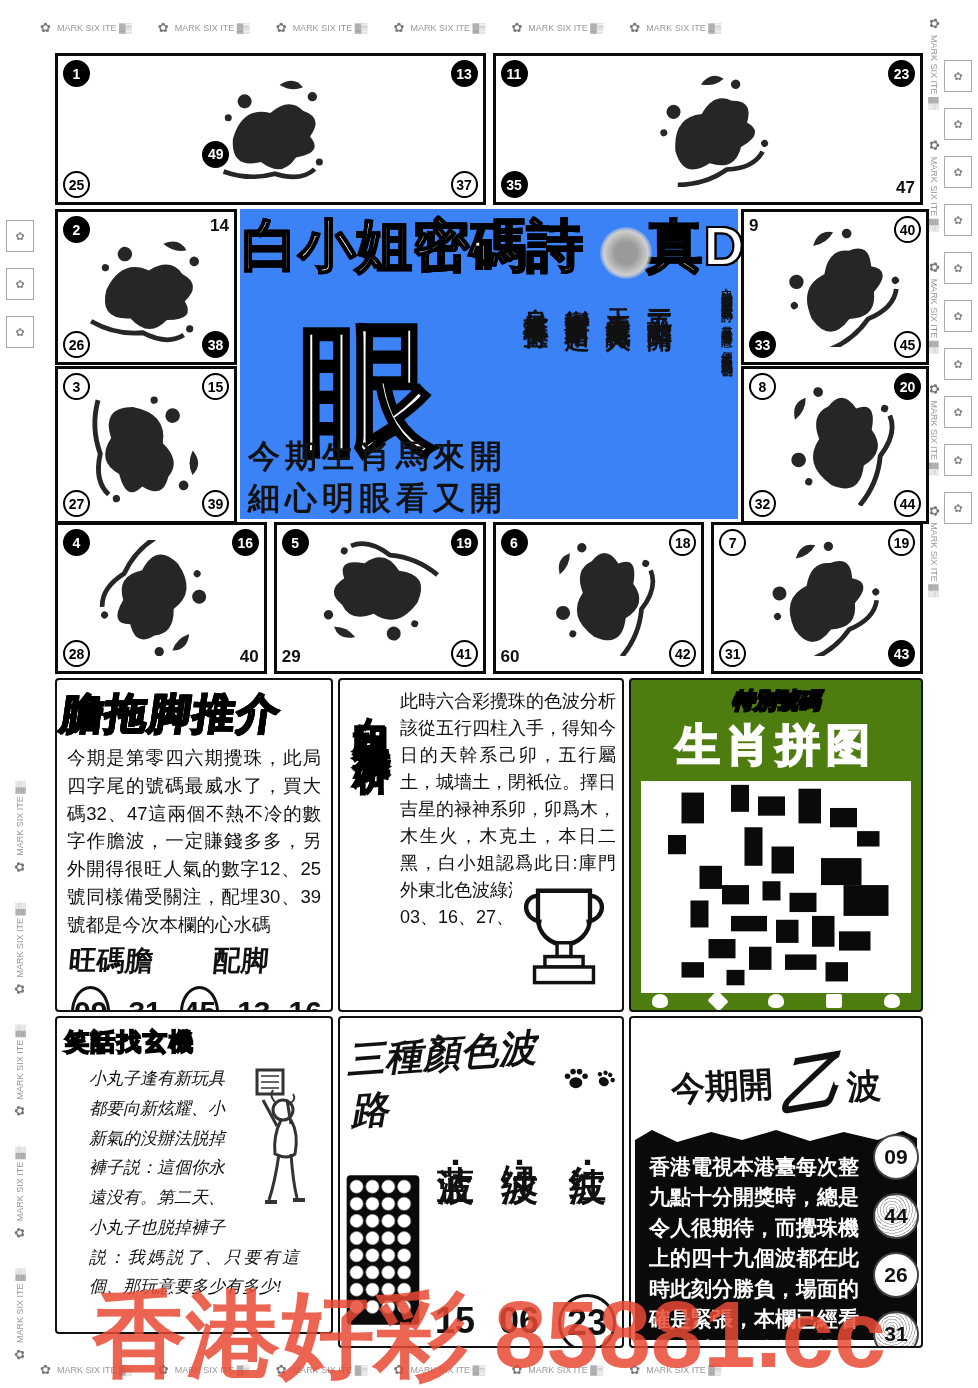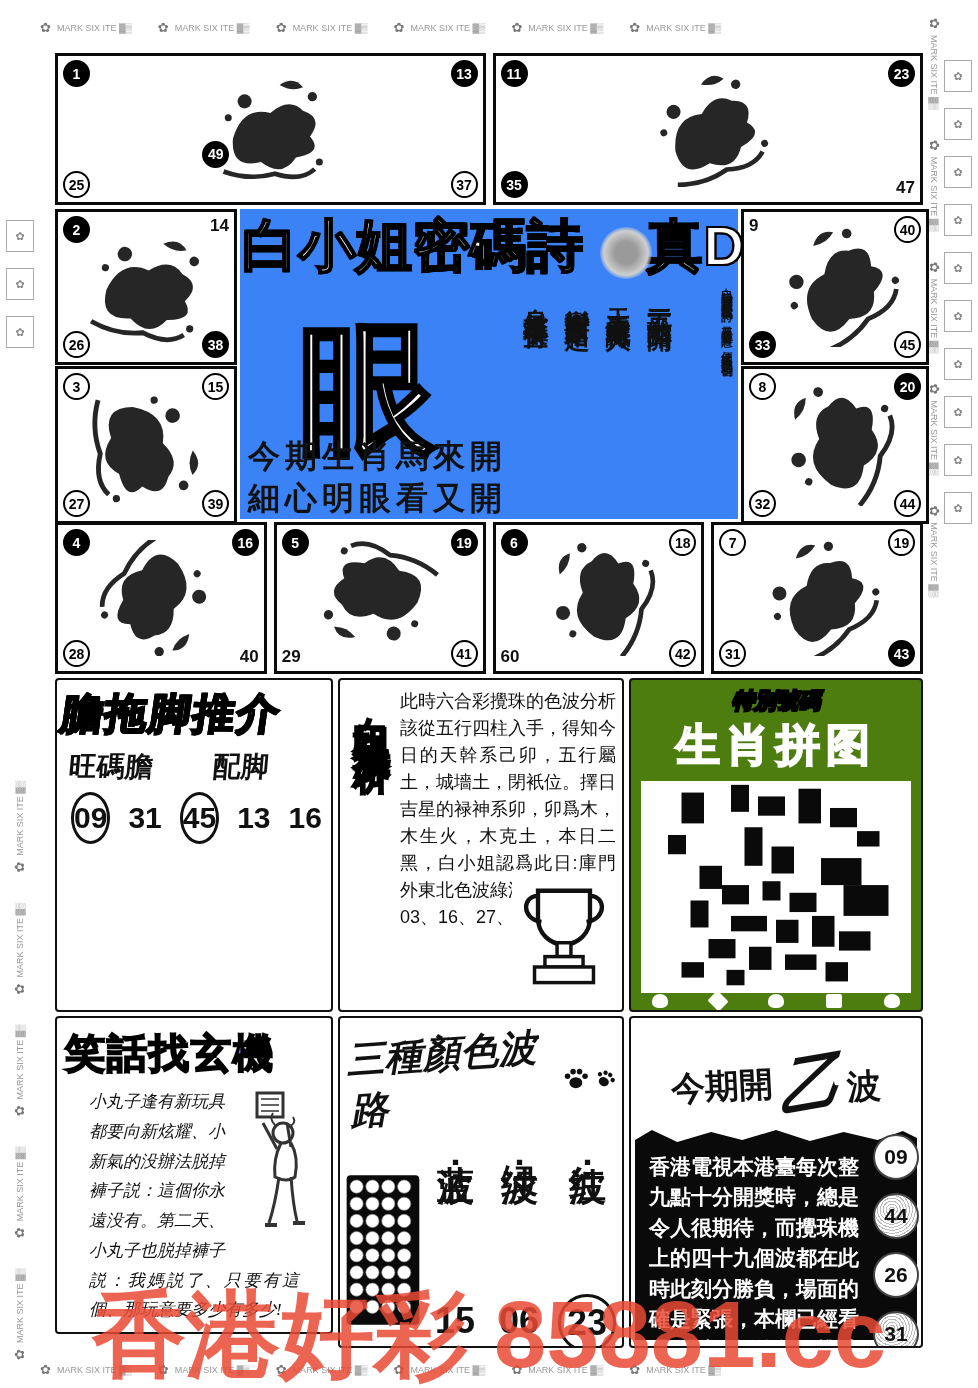--- a/index.html
+++ b/index.html
@@ -58,21 +58,21 @@
   .blackpanel{background:#4d7c0f;}
   .puz-t1{text-align:center;color:#fff;-webkit-text-stroke:1.5px #fff;font-size:24px;font-style:italic;
           font-weight:900;padding-top:6px;color:transparent;-webkit-text-fill-color:#0a0a0a;text-shadow:0 0 2px #fff;}
   .puz-t1b{color:#fff;font-weight:900;}
   .puz-t2{text-align:center;font-size:44px;font-weight:900;color:#0a0a0a;-webkit-text-stroke:2px #fff;
           letter-spacing:6px;font-family:"Liberation Serif",serif;}
   .puz-inner{margin:6px 10px;background:#fff;height:212px;position:relative;overflow:hidden;}
   .puz-feet{position:absolute;bottom:2px;left:0;width:100%;display:flex;justify-content:space-around;}
   .puz-feet i{width:16px;height:14px;background:#fff;border-radius:50% 50% 40% 40%;}
   
-  .joke-title{font-size:40px;font-weight:900;-webkit-text-stroke:2px #000;color:#8b5cf6;margin:8px 6px 4px 8px;
+  .joke-title{font-size:24px;font-weight:900;-webkit-text-stroke:2px #000;color:#8b5cf6;margin:8px 6px 4px 8px;
               letter-spacing:2px;white-space:nowrap;}
   .joke-body{font-size:17px;line-height:1.75;padding:2px 10px;font-family:"Liberation Serif",serif;font-style:italic;text-align:justify;}
   .woman{float:right;margin:4px 0 4px 6px;}
   .c3-title{display:flex;align-items:center;gap:4px;padding:10px 6px 2px 8px;}
   .c3-title .ch{font-size:38px;font-weight:900;font-style:italic;font-family:"Liberation Serif",serif;transform:rotate(-4deg);}
   .c3-wrap{display:flex;padding:4px 6px;}
   .c3cols{display:flex;gap:14px;margin-left:10px;}
   .c3col{display:flex;flex-direction:column;align-items:center;}
   .c3label{writing-mode:vertical-rl;font-size:37px;font-weight:900;letter-spacing:2px;height:150px;}
   .num{font-size:36px;font-weight:bold;margin-top:14px;}
@@ -345,20 +345,21 @@
       <span class="cnr tl"><span class="badge ring">7</span></span>
       <span class="cnr tr"><span class="badge ring">19</span></span>
       <span class="cnr bl"><span class="badge ring">31</span></span>
       <span class="cnr br"><span class="badge solid">43</span></span>
     </div>
   </div>
 
   
   <div class="box" style="left:55px;top:678px;width:278px;height:334px;">
     <div class="dt-title outline">膽拖脚推介</div>
+    <div class="bodytxt">今期是第零四六期攪珠，此局四字尾的號碼最威水了，買大碼32、47這兩個不熱不冷的數字作膽波，一定賺錢多多，另外開得很旺人氣的數字12、25號同樣備受關注，配埋30、39號都是今次本欄的心水碼</div>
     <div class="dt-heads">
       <span>旺碼膽</span>
       <span>配脚</span>
     </div>
     <div class="dt-nums">
       <span class="numring">09</span>
       <span>31</span>
       <span class="numring">45</span>
       <span>13</span>
       <span>16</span>

